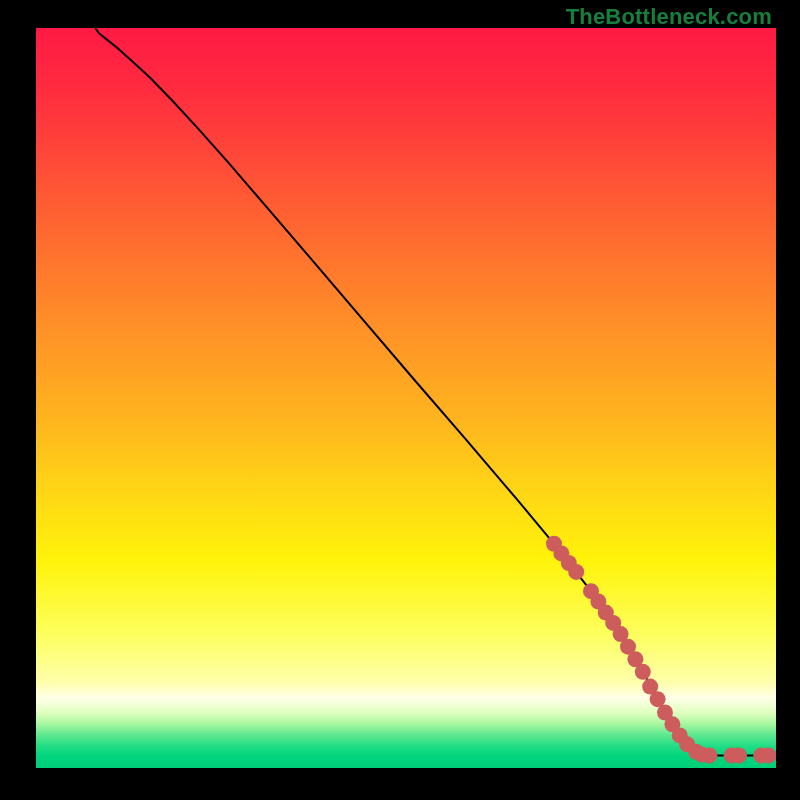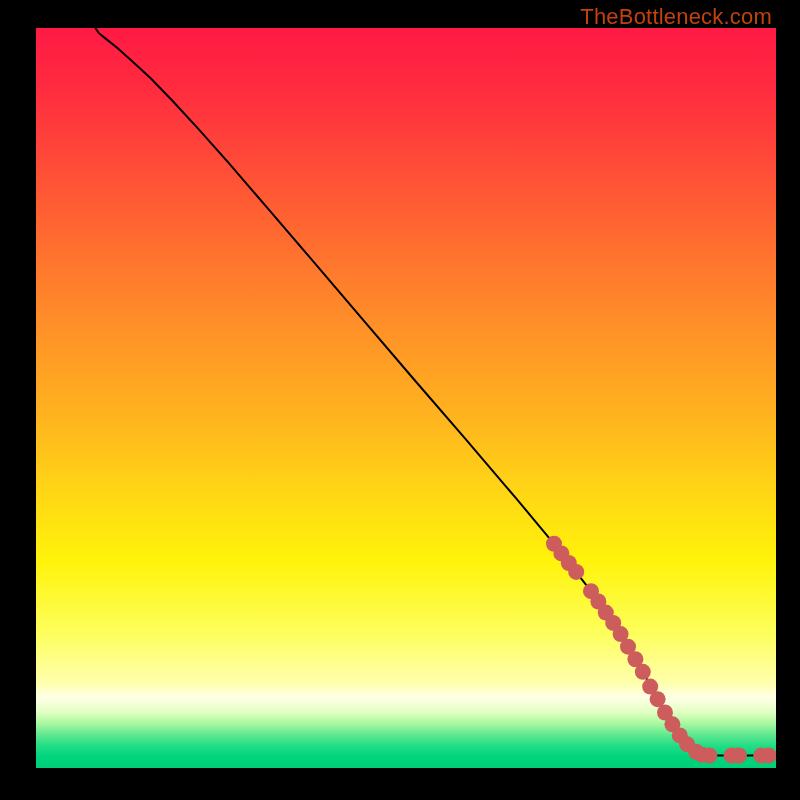--- a/index.html
+++ b/index.html
@@ -14,23 +14,23 @@
   .stage {
     position: relative;
     width: 800px;
     height: 800px;
     background: #000000;
   }
   .watermark {
     position: absolute;
     top: 4px;
     right: 28px;
-    color: #c2410c;
+    color: #15803d;
     font-size: 22px;
-    font-weight: 400;
+    font-weight: 700;
     letter-spacing: 0.2px;
     z-index: 30;
   }
   .plot-area {
     position: absolute;
     left: 36px;
     top: 28px;
     width: 740px;
     height: 740px;
     overflow: hidden;

